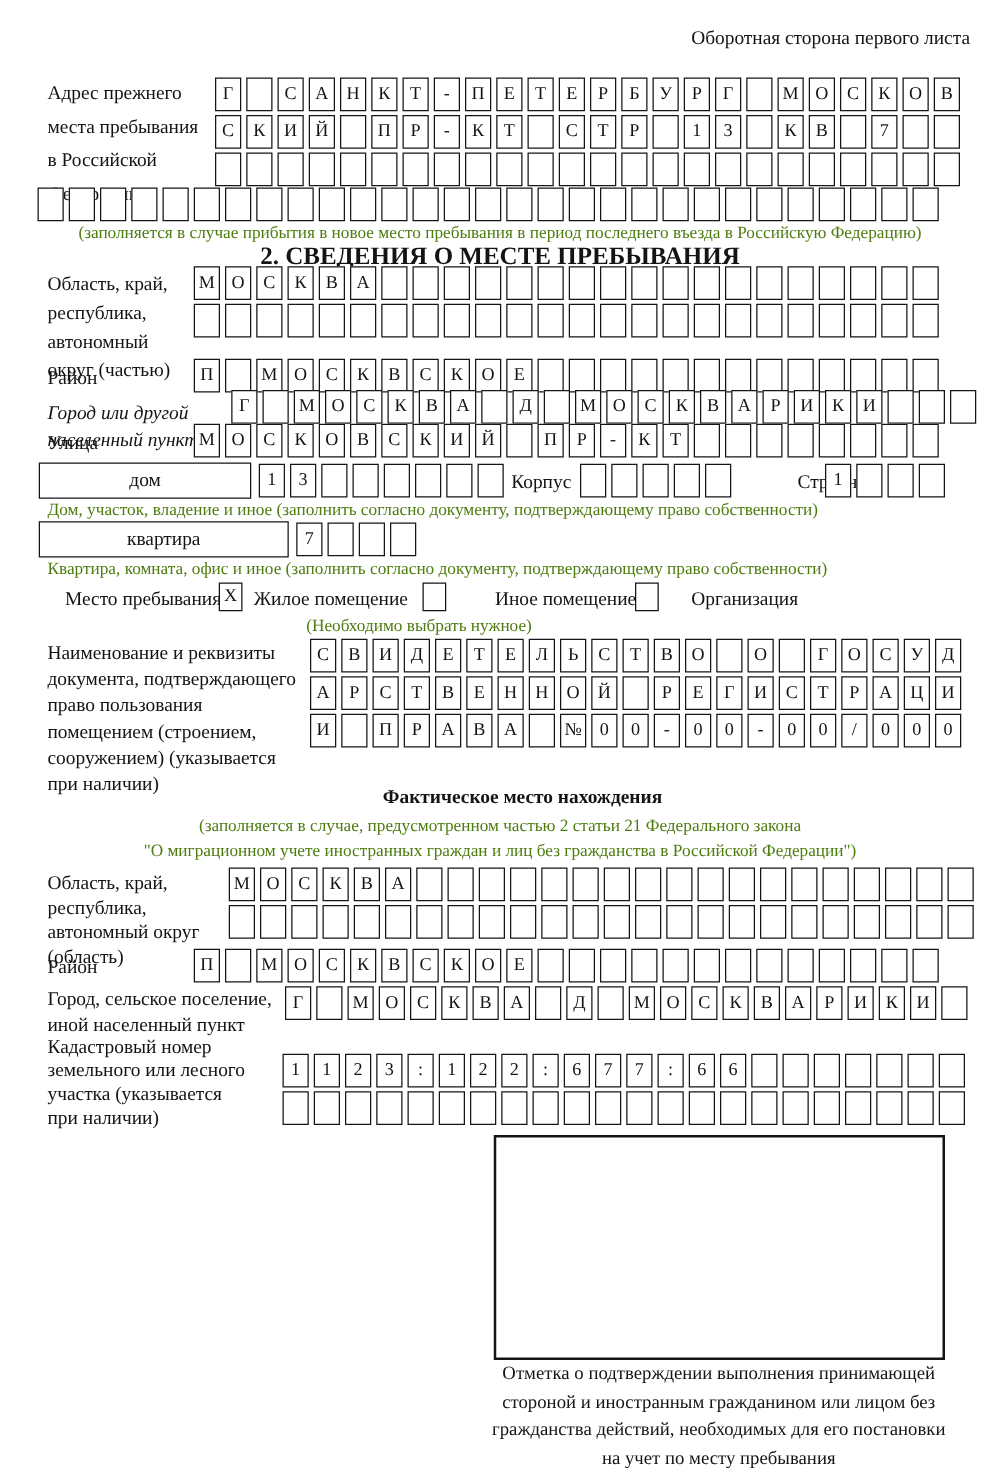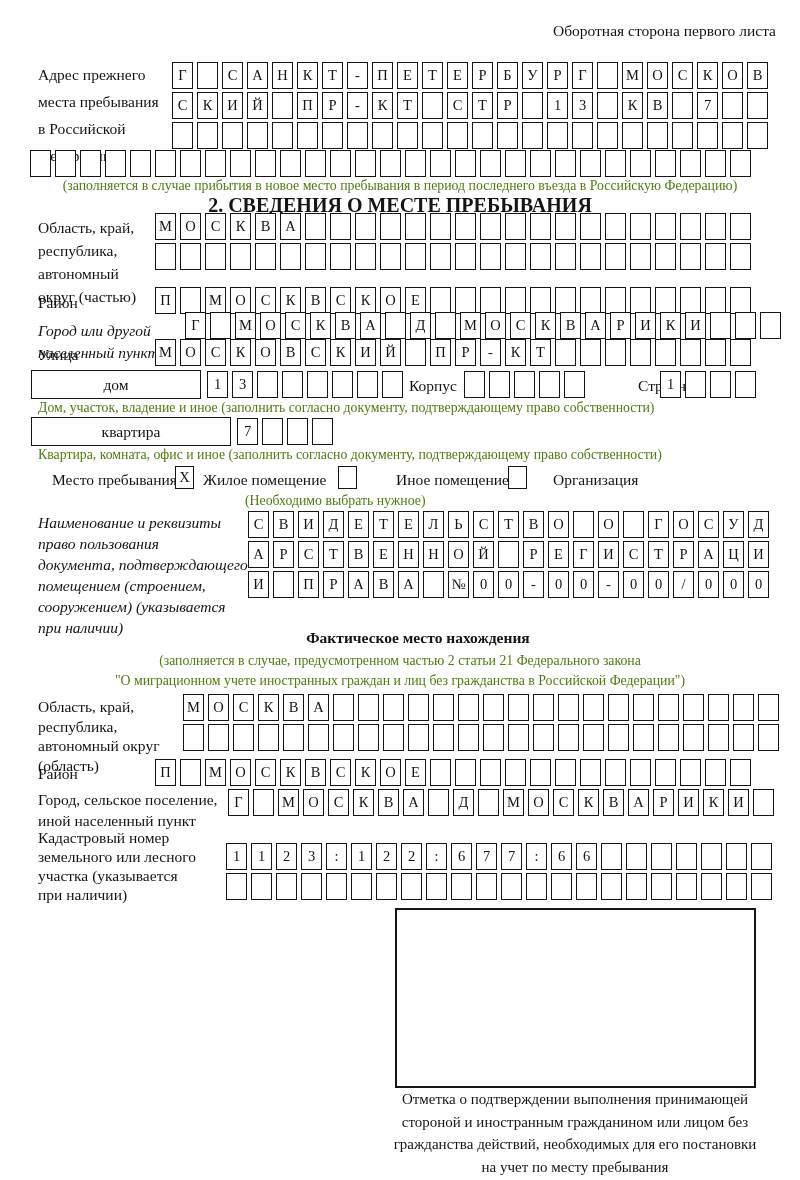--- a/index.html
+++ b/index.html
@@ -331,24 +331,24 @@
 
   <div class="lbl" style="left:52px;top:468px;">Место пребывания:</div>
   <div class="chk" style="left:175px;top:466px;">X</div>
   <div class="lbl" style="left:203px;top:468px;">Жилое помещение</div>
   <div class="chk" style="left:338px;top:466px;"></div>
   <div class="lbl" style="left:368px;top:468px;margin-left:28px;">Иное помещение</div>
   <div class="chk" style="left:508px;top:466px;"></div>
   <div class="lbl" style="left:553px;top:468px;">Организация</div>
   <div class="cap" style="left:245px;top:493px;">(Необходимо выбрать нужное)</div>
 
-  <div class="lbl" style="left:38px;top:512px;line-height:21px;font-style:italic;">
+  <div class="lbl" style="left:38px;top:512px;line-height:21px;">
       <div>Наименование и реквизиты</div>
+      <div>документа, подтверждающего</div>
       <div>право пользования</div>
-      <div>документа, подтверждающего</div>
       <div>помещением (строением,</div>
       <div>сооружением) (указывается</div>
       <div>при наличии)</div>
     </div>
   <div class="boxrow" style="left:248px;top:511px;">
       <span class="cell">С</span>
       <span class="cell">В</span>
       <span class="cell">И</span>
       <span class="cell">Д</span>
       <span class="cell">Е</span>

